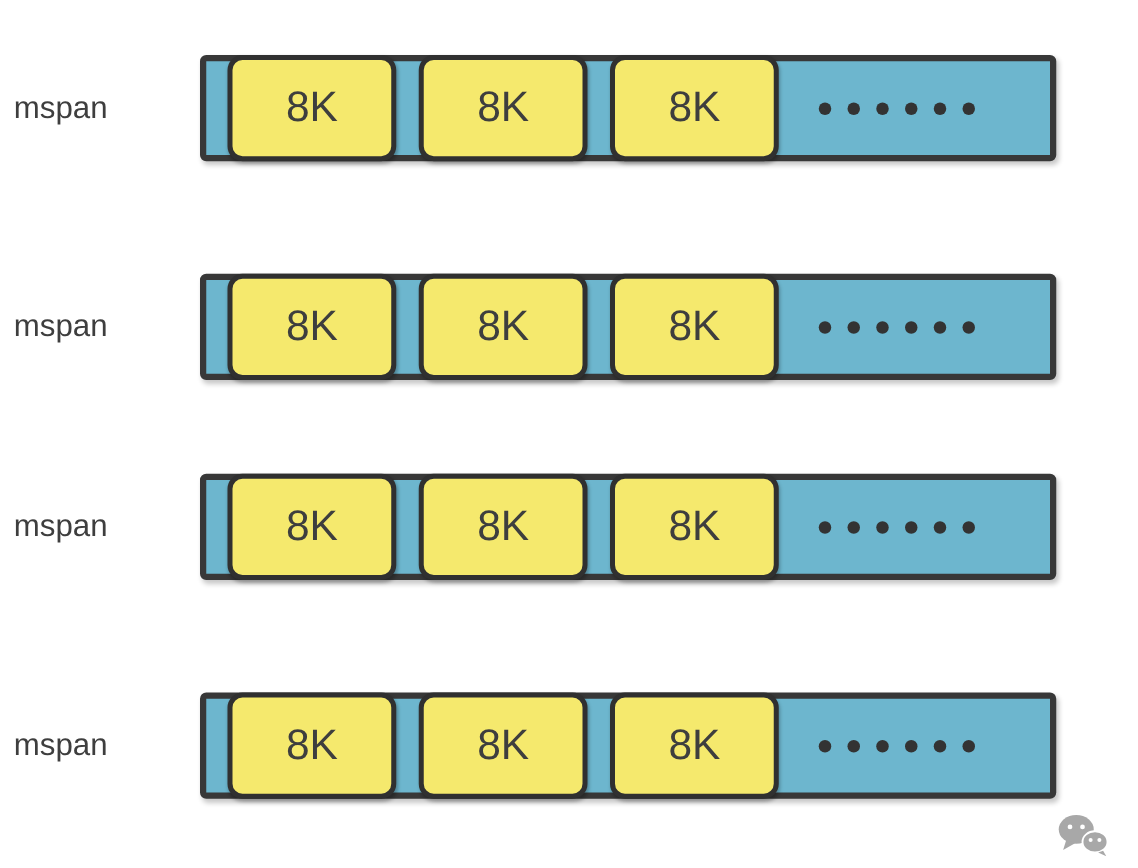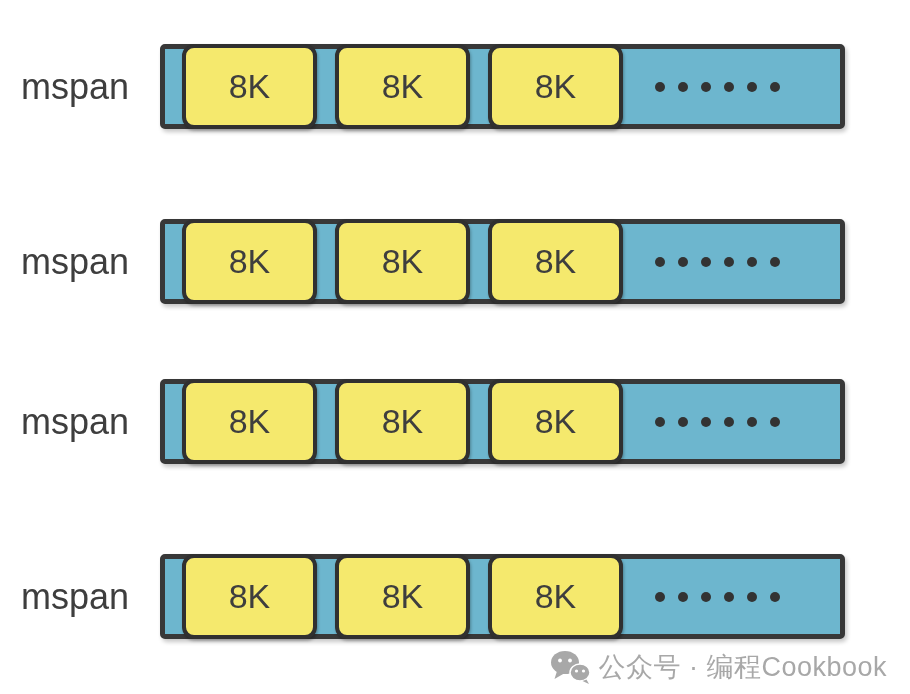--- a/index.html
+++ b/index.html
@@ -29,22 +29,22 @@
     height:113px;
     display:flex;
     align-items:center;
   }
   #row-0{top:30px;}
   #row-1{top:205px;}
   #row-2{top:365px;}
   #row-3{top:540px;}
   .row-label{
     width:160px;
-    padding-left:21px;
-    font-size:36px;
+    padding-left:11px;
+    font-size:25px;
     color:var(--label-text);
     flex:0 0 160px;
   }
   .span-box{
     width:685px;
     height:85px;
     background:var(--row-fill);
     border:5px solid var(--row-border);
     border-radius:5px;
     display:flex;
@@ -177,16 +177,15 @@
         <ellipse cx="15" cy="12.5" rx="14" ry="11.5" fill="#a8a8a8"></ellipse>
         <polygon points="7,21 4.5,29 14,23.5" fill="#a8a8a8"></polygon>
         <circle cx="10" cy="10.5" r="1.9" fill="#ffffff"></circle>
         <circle cx="20" cy="10.5" r="1.9" fill="#ffffff"></circle>
         <ellipse cx="30" cy="22.5" rx="10" ry="8.5" fill="#a8a8a8" stroke="#ffffff" stroke-width="1.5"></ellipse>
         <polygon points="36.5,29.5 39,34 32.5,31" fill="#a8a8a8"></polygon>
         <circle cx="26.5" cy="21" r="1.6" fill="#ffffff"></circle>
         <circle cx="33.5" cy="21" r="1.6" fill="#ffffff"></circle>
       </svg>
     </span>
-    <span class="wm-text">公众号 · 编程Cookbook</span>
   </div>
 
 </div>
 
 </body></html>

